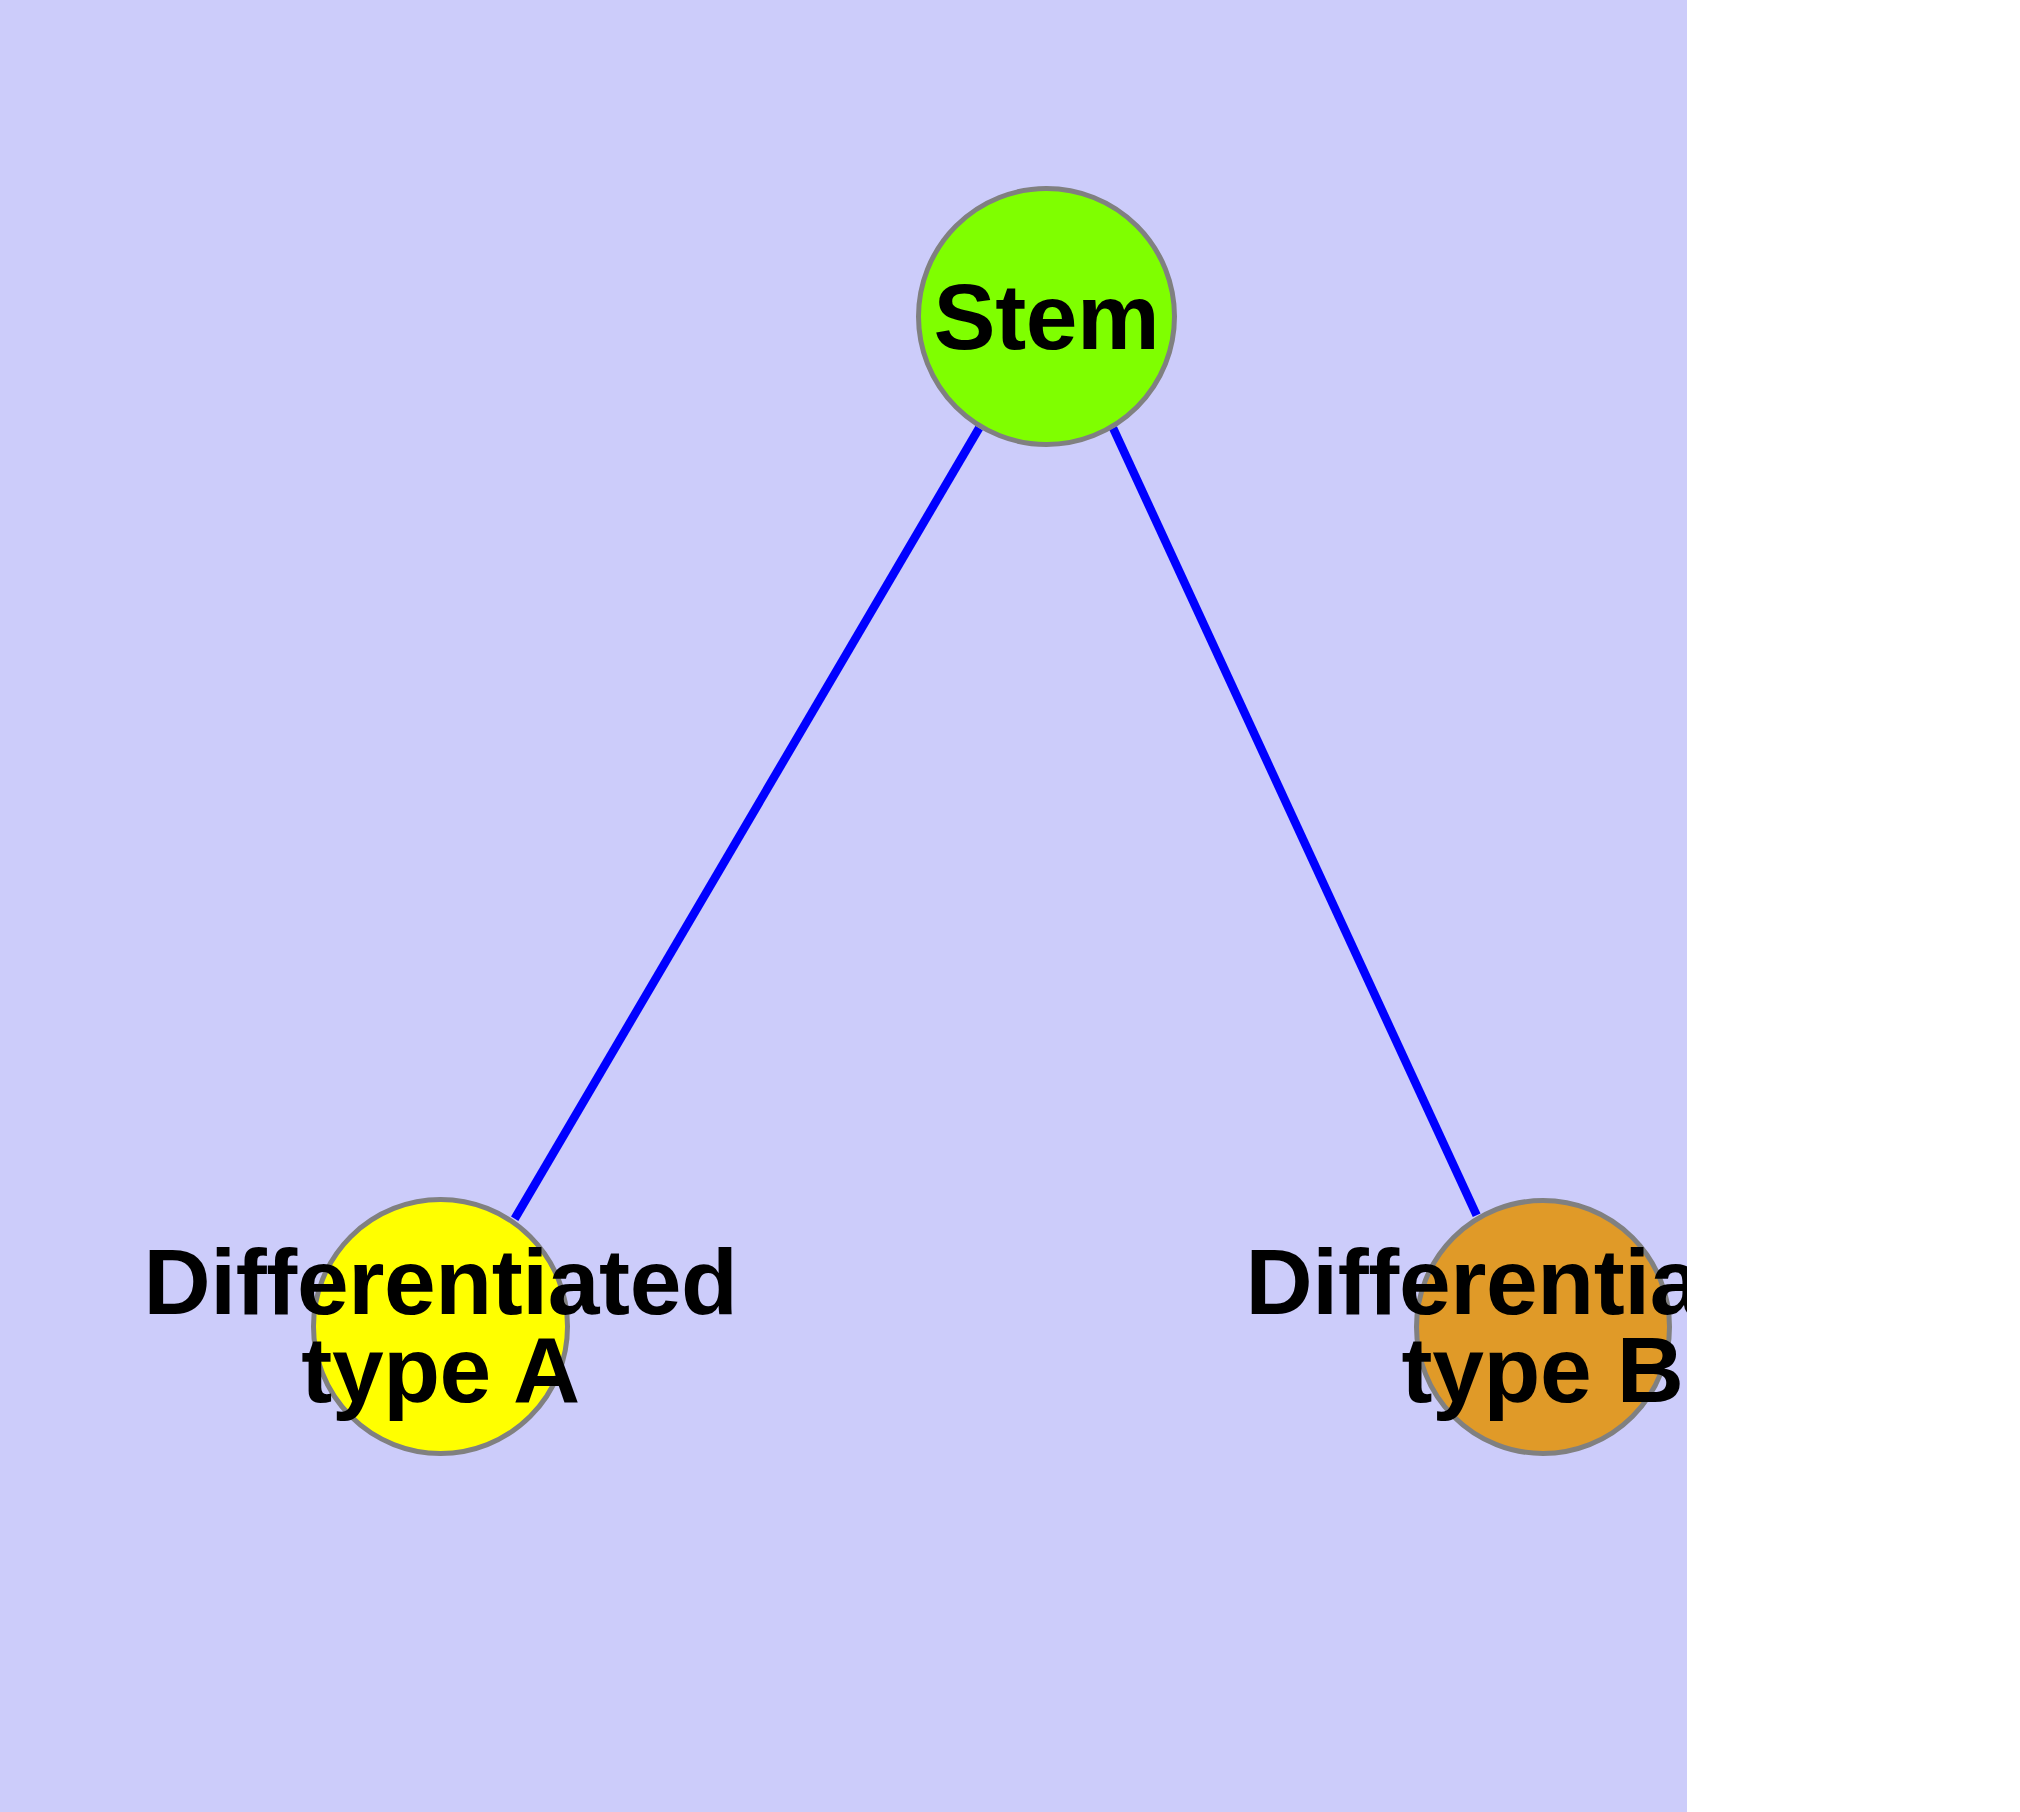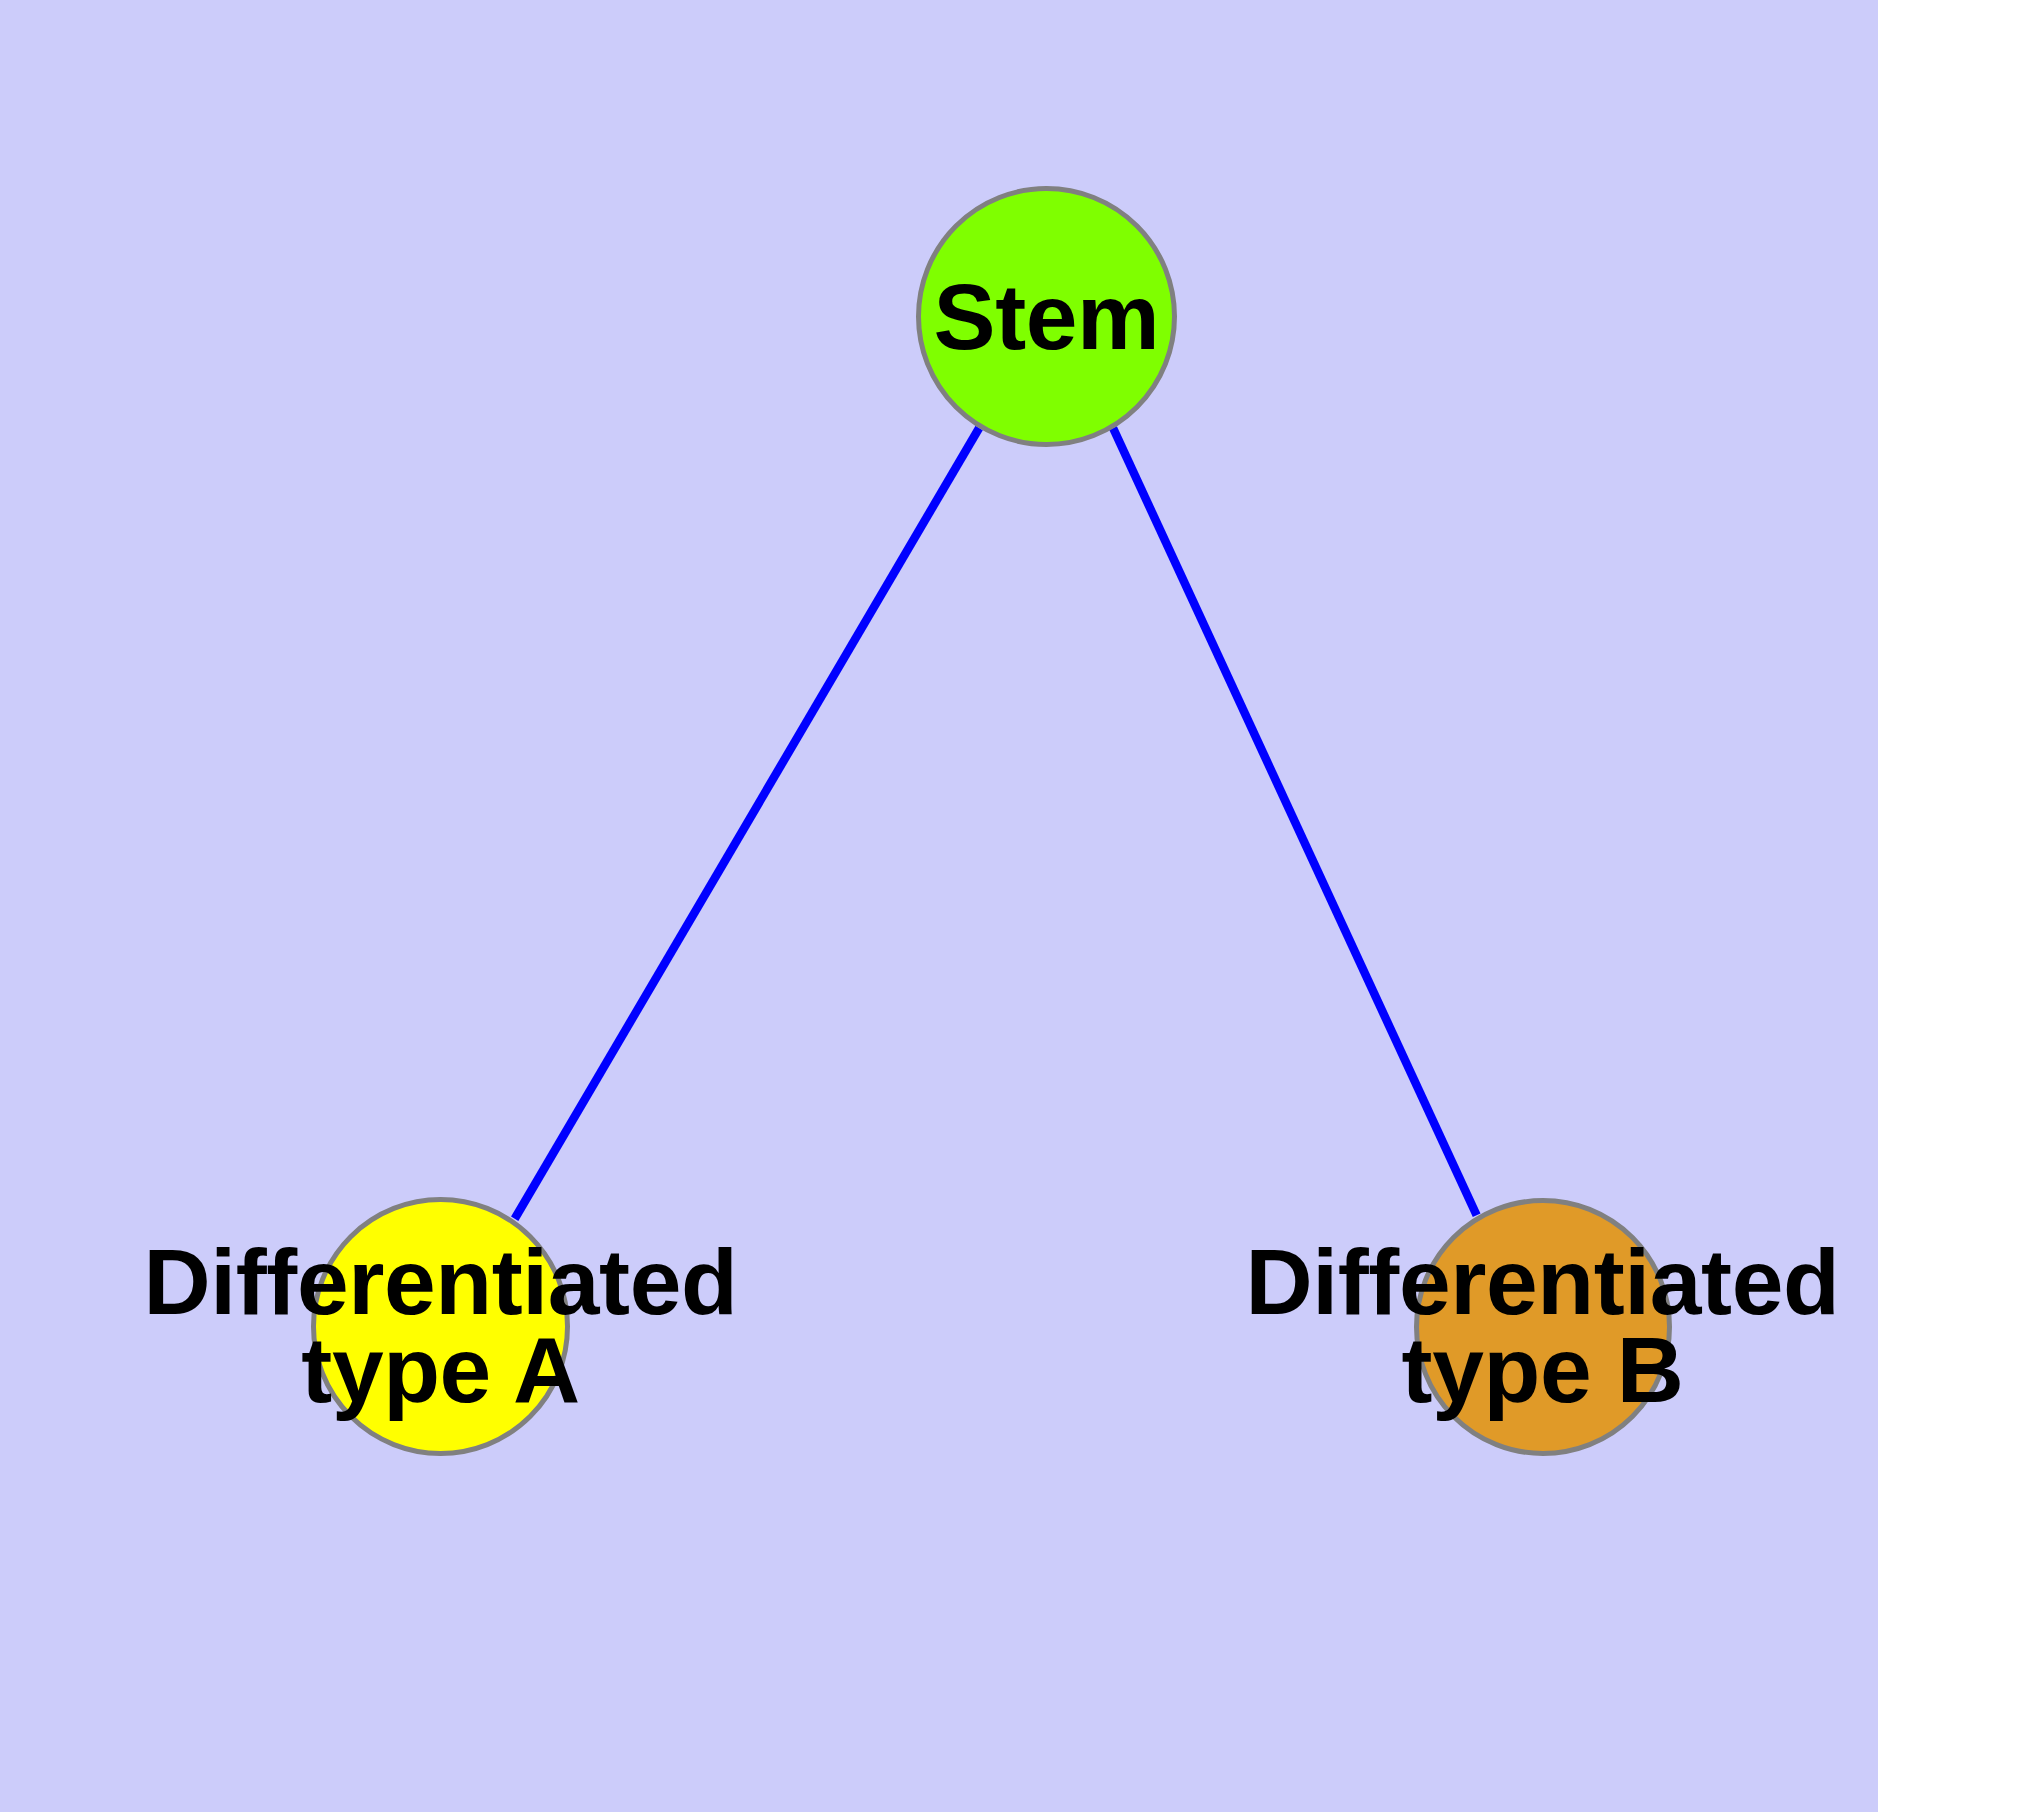--- a/index.html
+++ b/index.html
@@ -45,21 +45,21 @@
     color: #000000;
     line-height: 0.95;
     white-space: pre;
     letter-spacing: -0.4px;
     pointer-events: none;
   }
 </style>
 </head>
 <body>
 
-<div id="canvas" style="width: 1878px; height: 1812px;">
+<div id="canvas" style="width: 1687px; height: 1812px;">
 
   <div id="graph-background" style="background: rgb(204, 204, 250);"></div>
 
   <svg id="edge-layer" viewBox="0 0 2384 2138" xmlns="http://www.w3.org/2000/svg">
     <g id="edges-group">
         <line x1="1155" y1="505" x2="607" y2="1438" stroke="#0000ff" stroke-width="10" stroke-linecap="butt"></line>
         <line x1="1313" y1="505" x2="1742" y2="1434" stroke="#0000ff" stroke-width="10" stroke-linecap="butt"></line>
       </g>
   </svg>
 

